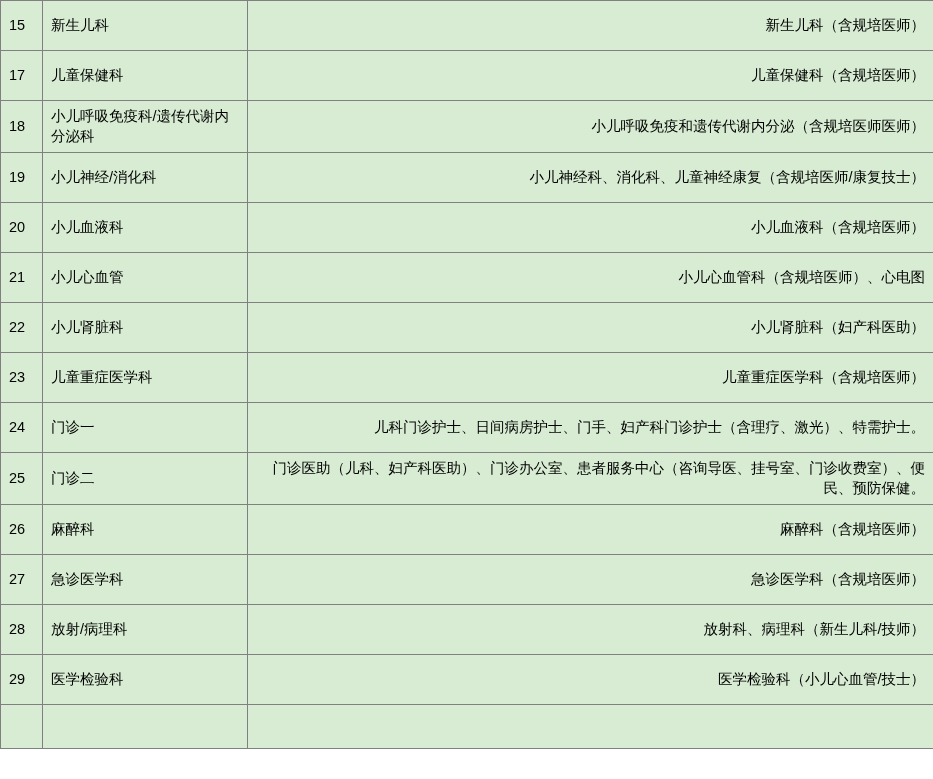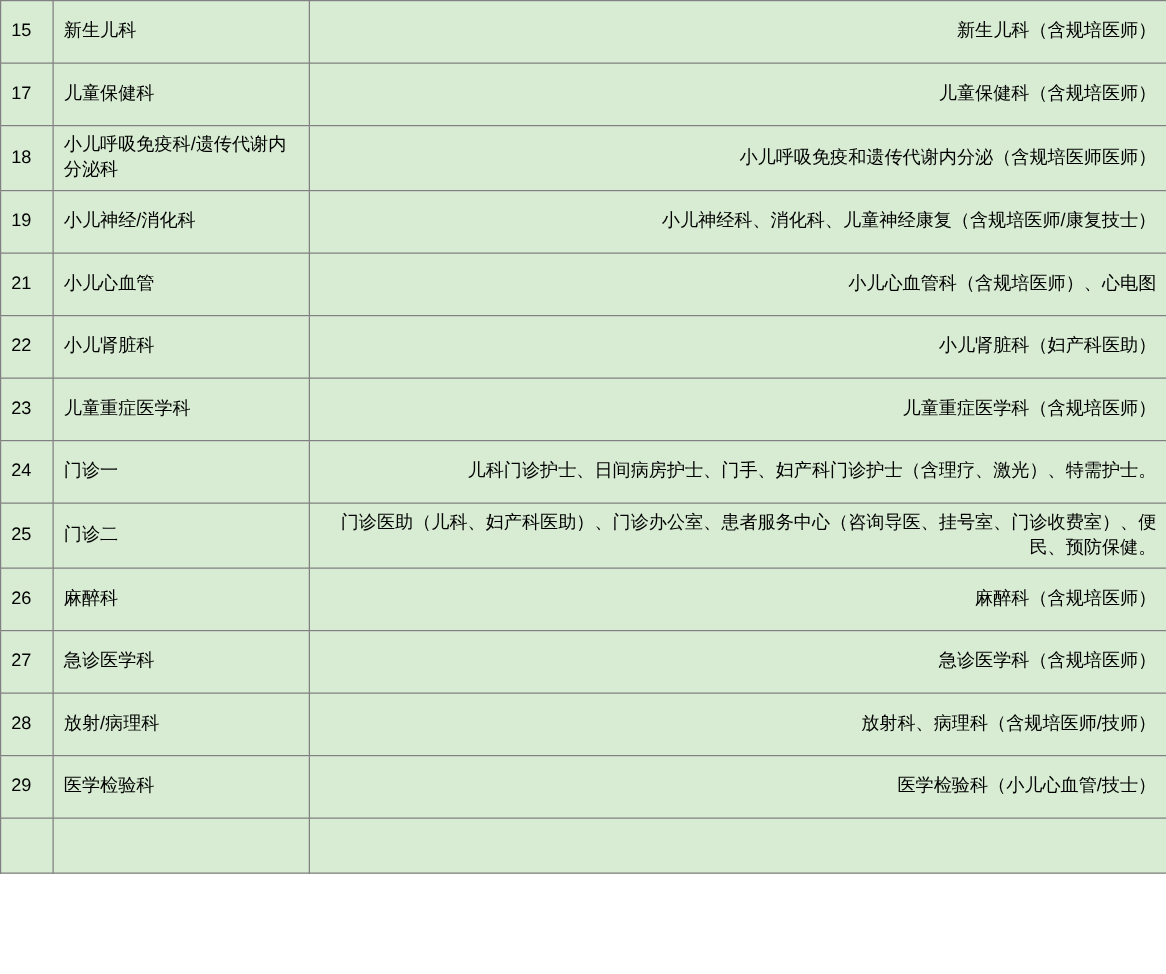--- a/index.html
+++ b/index.html
@@ -71,20 +71,25 @@
         <td class="col-index">18</td>
         <td class="col-name">小儿呼吸免疫科/遗传代谢内分泌科</td>
         <td class="col-desc">小儿呼吸免疫和遗传代谢内分泌（含规培医师医师）</td>
       </tr>
       <tr class="row-normal">
         <td class="col-index">19</td>
         <td class="col-name">小儿神经/消化科</td>
         <td class="col-desc">小儿神经科、消化科、儿童神经康复（含规培医师/康复技士）</td>
       </tr>
       <tr class="row-normal">
+        <td class="col-index">20</td>
+        <td class="col-name">小儿血液科</td>
+        <td class="col-desc">小儿血液科（含规培医师）</td>
+      </tr>
+      <tr class="row-normal">
         <td class="col-index">21</td>
         <td class="col-name">小儿心血管</td>
         <td class="col-desc">小儿心血管科（含规培医师）、心电图</td>
       </tr>
       <tr class="row-normal">
         <td class="col-index">22</td>
         <td class="col-name">小儿肾脏科</td>
         <td class="col-desc">小儿肾脏科（妇产科医助）</td>
       </tr>
       <tr class="row-normal">
@@ -108,21 +113,21 @@
         <td class="col-desc">麻醉科（含规培医师）</td>
       </tr>
       <tr class="row-normal">
         <td class="col-index">27</td>
         <td class="col-name">急诊医学科</td>
         <td class="col-desc">急诊医学科（含规培医师）</td>
       </tr>
       <tr class="row-normal">
         <td class="col-index">28</td>
         <td class="col-name">放射/病理科</td>
-        <td class="col-desc">放射科、病理科（含规培医师/技师）</td>
+        <td class="col-desc">放射科、病理科（新生儿科/技师）</td>
       </tr>
       <tr class="row-normal">
         <td class="col-index">29</td>
         <td class="col-name">医学检验科</td>
         <td class="col-desc">医学检验科（小儿心血管/技士）</td>
       </tr>
       <tr class="row-short">
         <td class="col-index"></td>
         <td class="col-name"></td>
         <td class="col-desc"></td>

